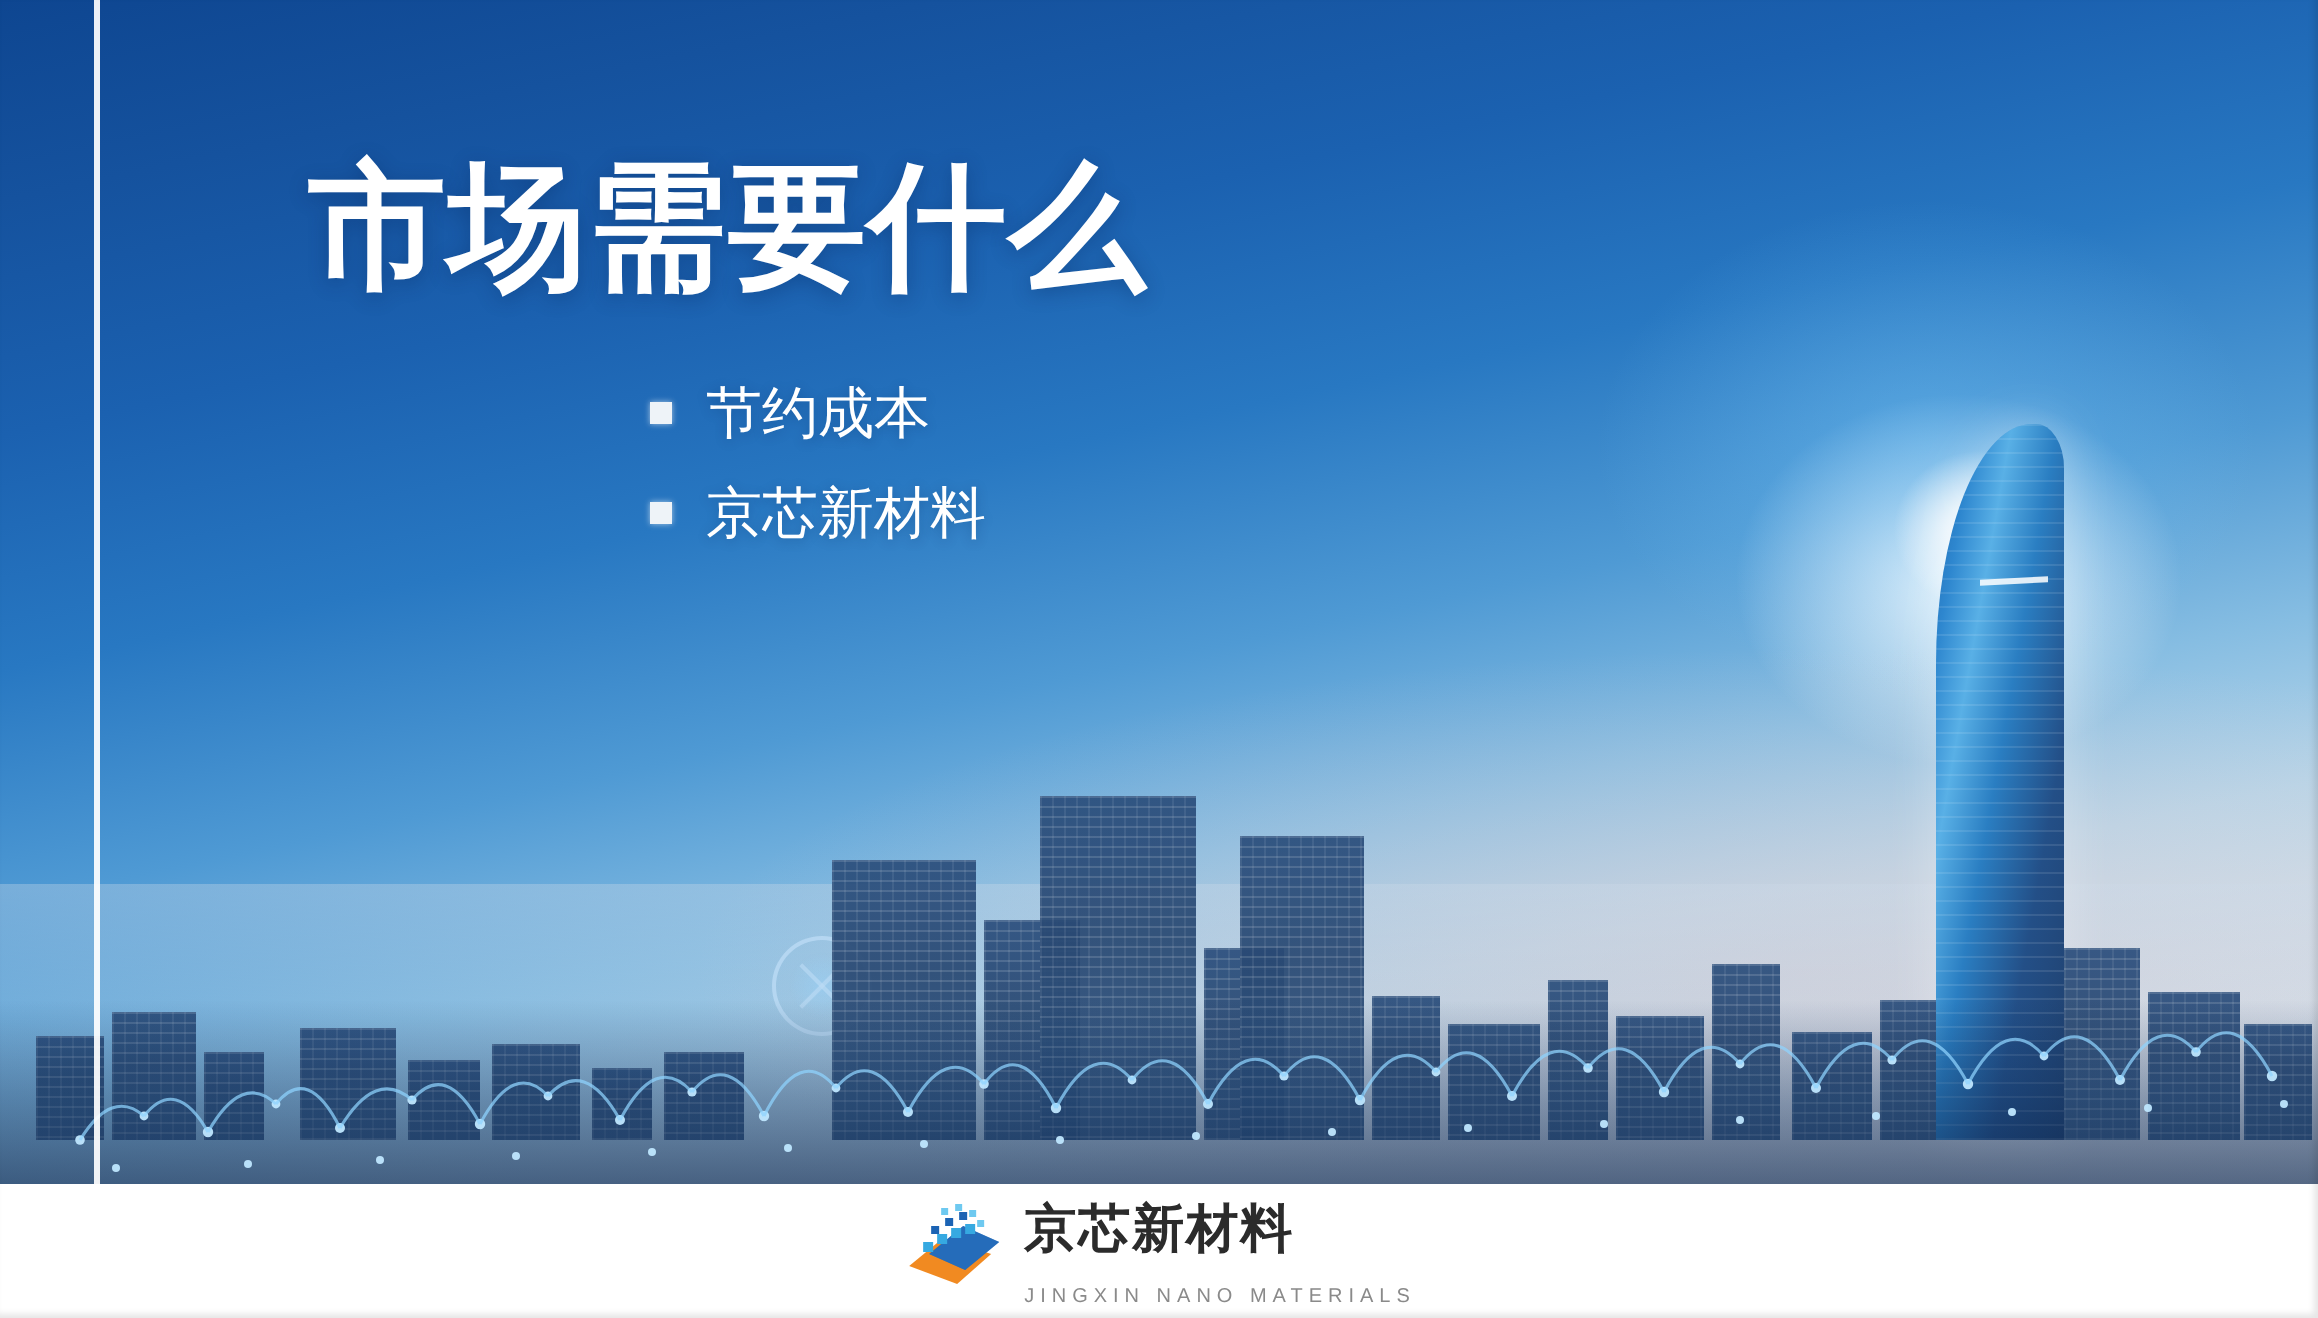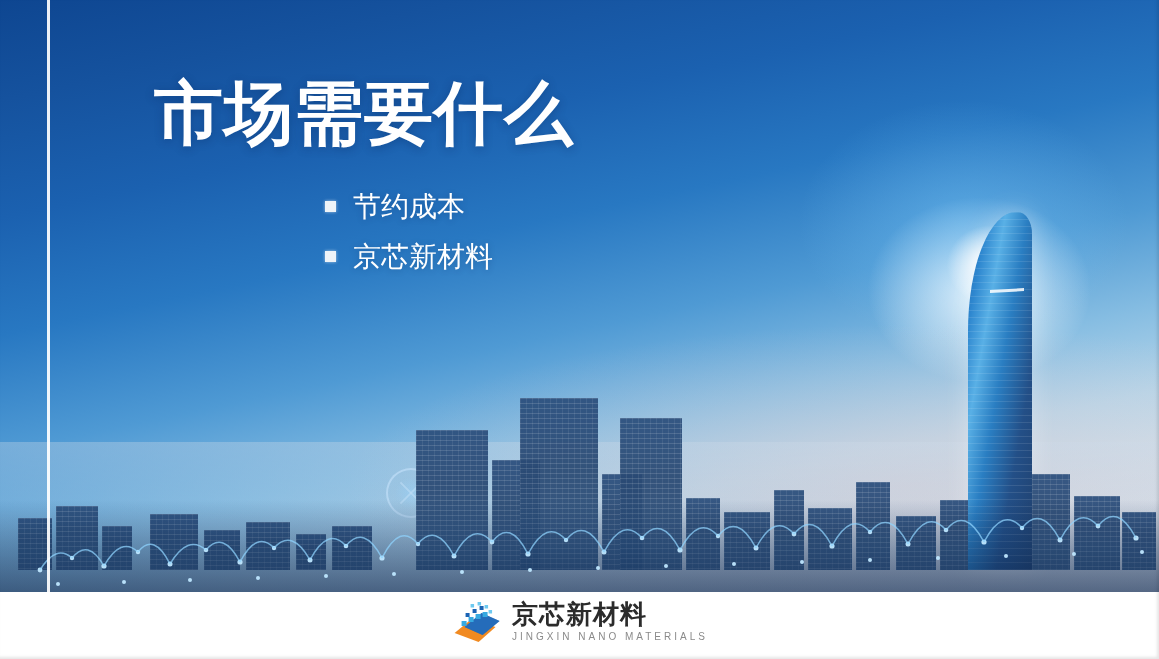--- a/index.html
+++ b/index.html
@@ -149,21 +149,21 @@
     display:flex;align-items:flex-start;gap:11px;
   }
   .logo-mark{width:50px;height:44px;flex:0 0 50px;}
   .logo-words{display:flex;flex-direction:column;justify-content:center;}
   .logo-cn{
     font-size:26px;line-height:1.02;font-weight:700;color:#2b2b2b;
     letter-spacing:1px;white-space:nowrap;
   }
   .logo-en{
     font-size:10px;line-height:1.3;color:#8a8a8a;letter-spacing:3.0px;
-    white-space:nowrap;margin-top:2px;
+    white-space:nowrap;margin-top:14px;
   }
 </style>
 </head>
 <body>
 
 <div class="slide">
 
   <div class="hero">
     <div class="hero-bloom"></div>
 

